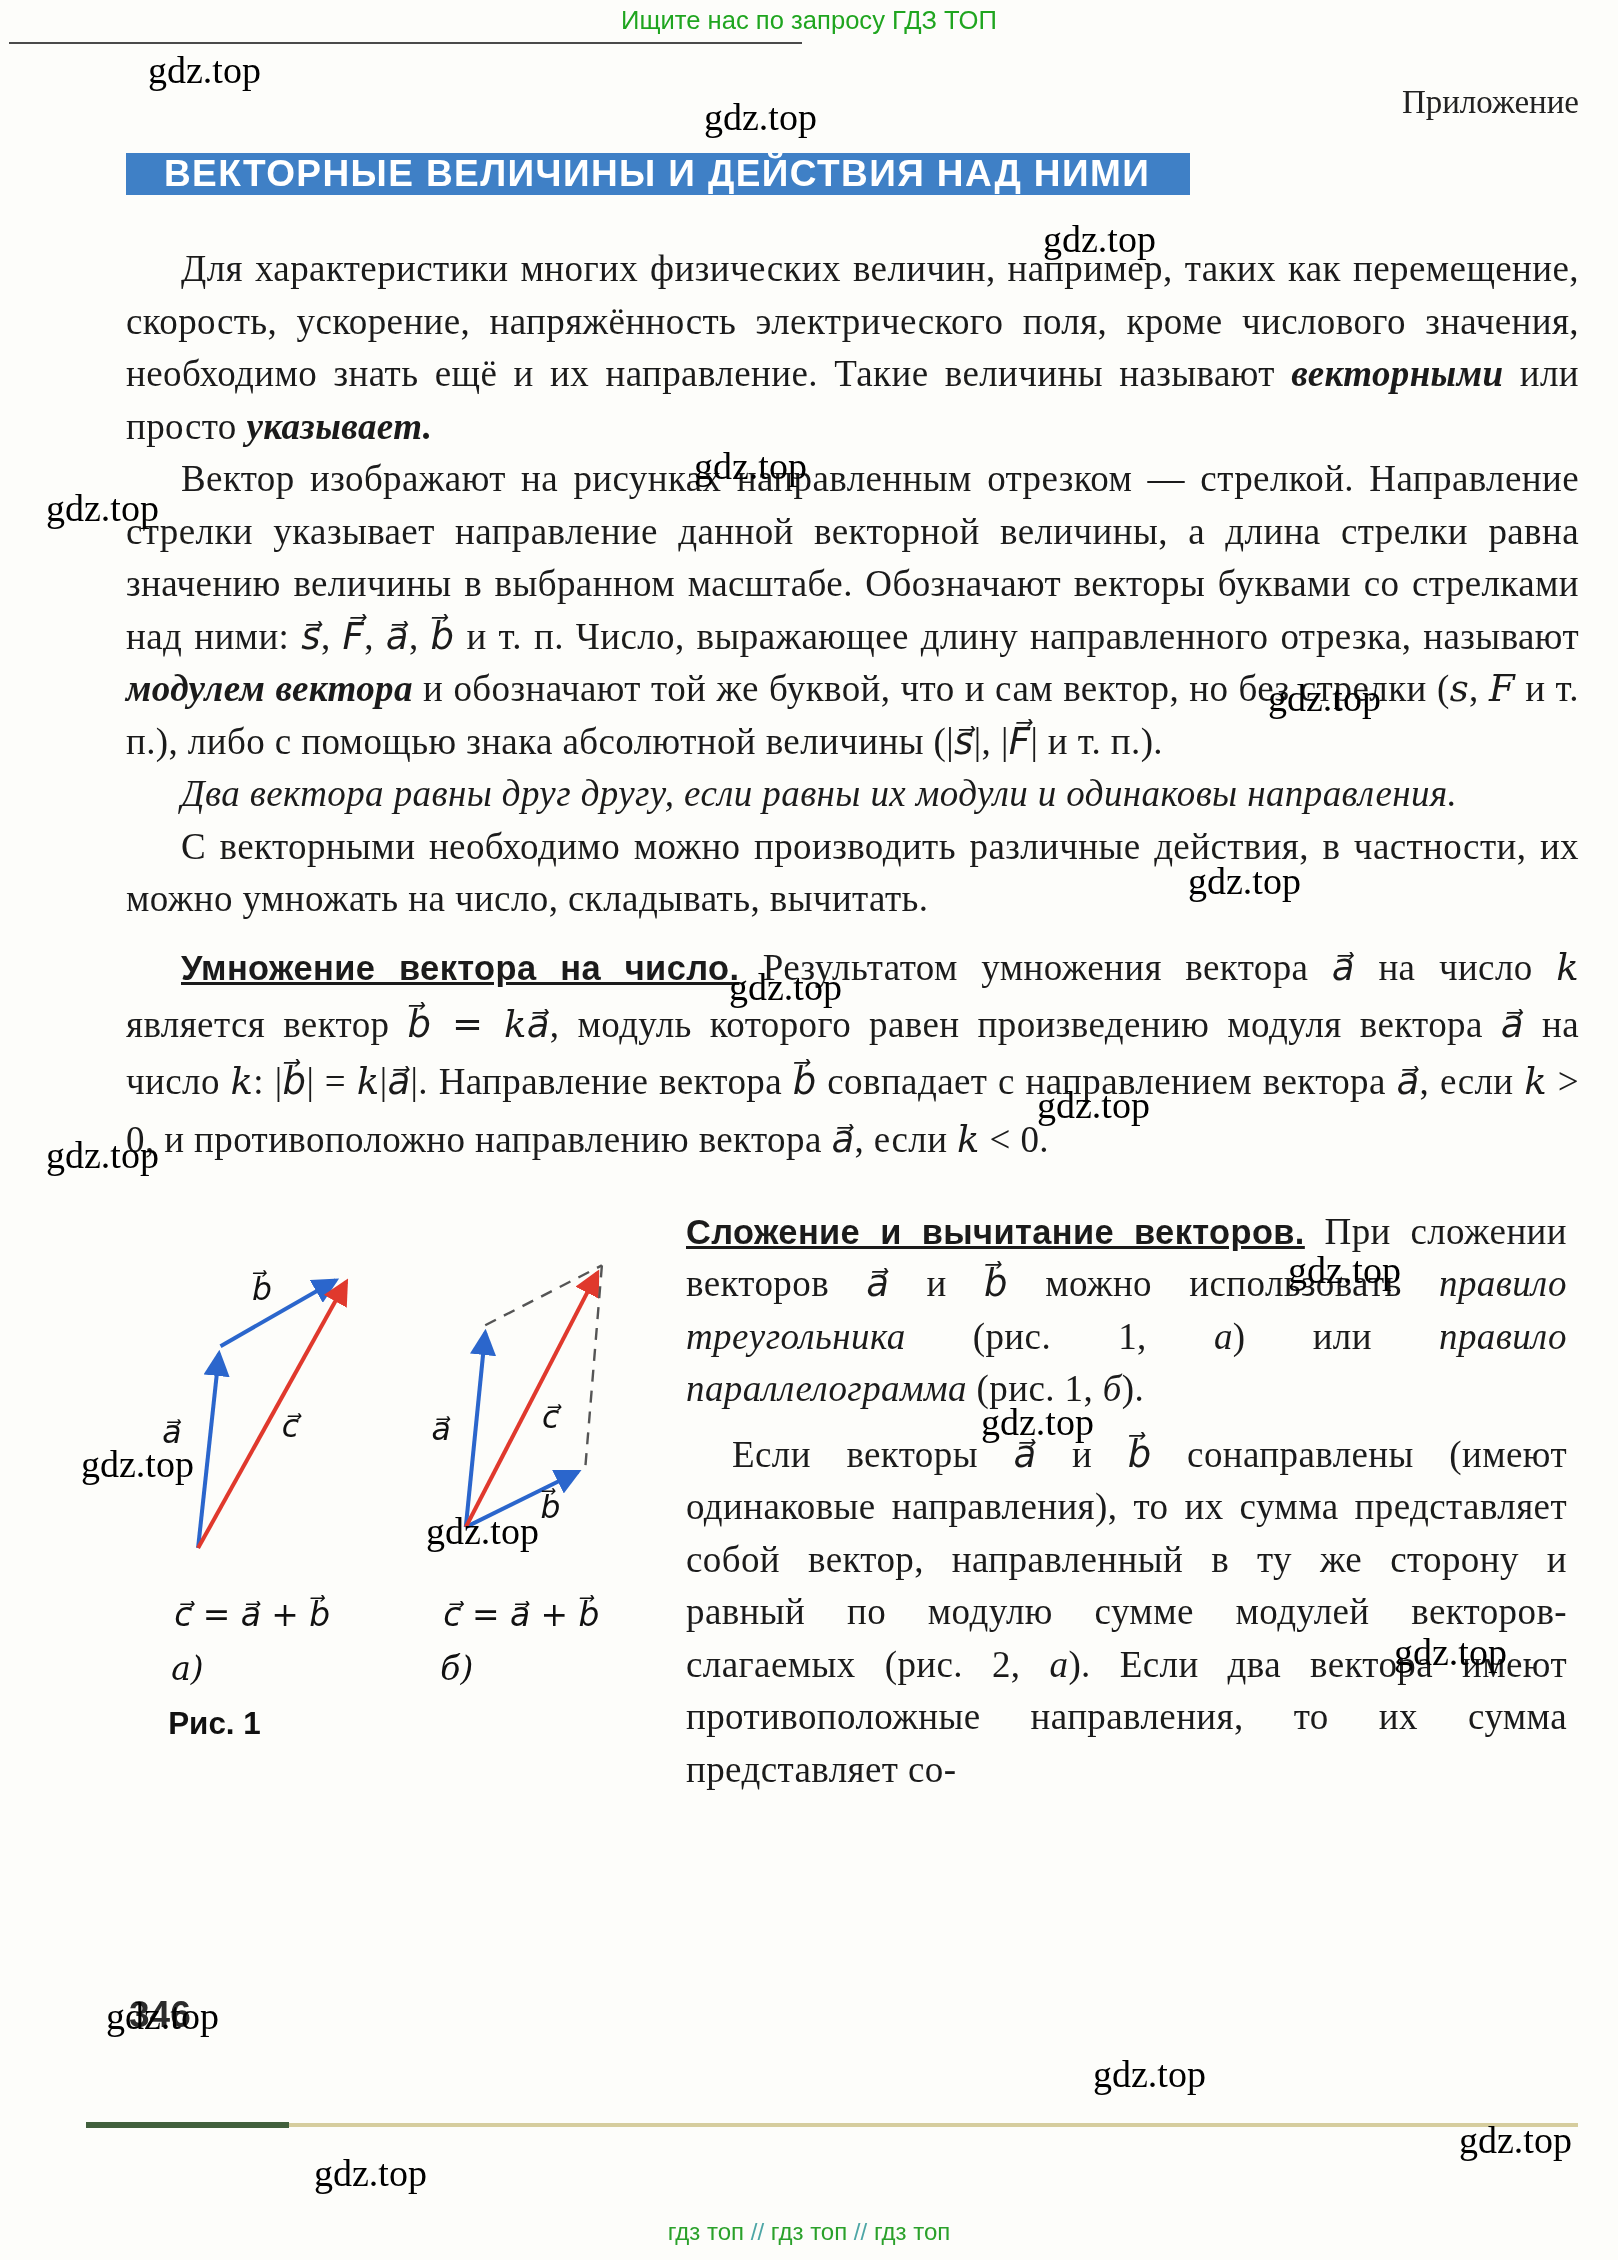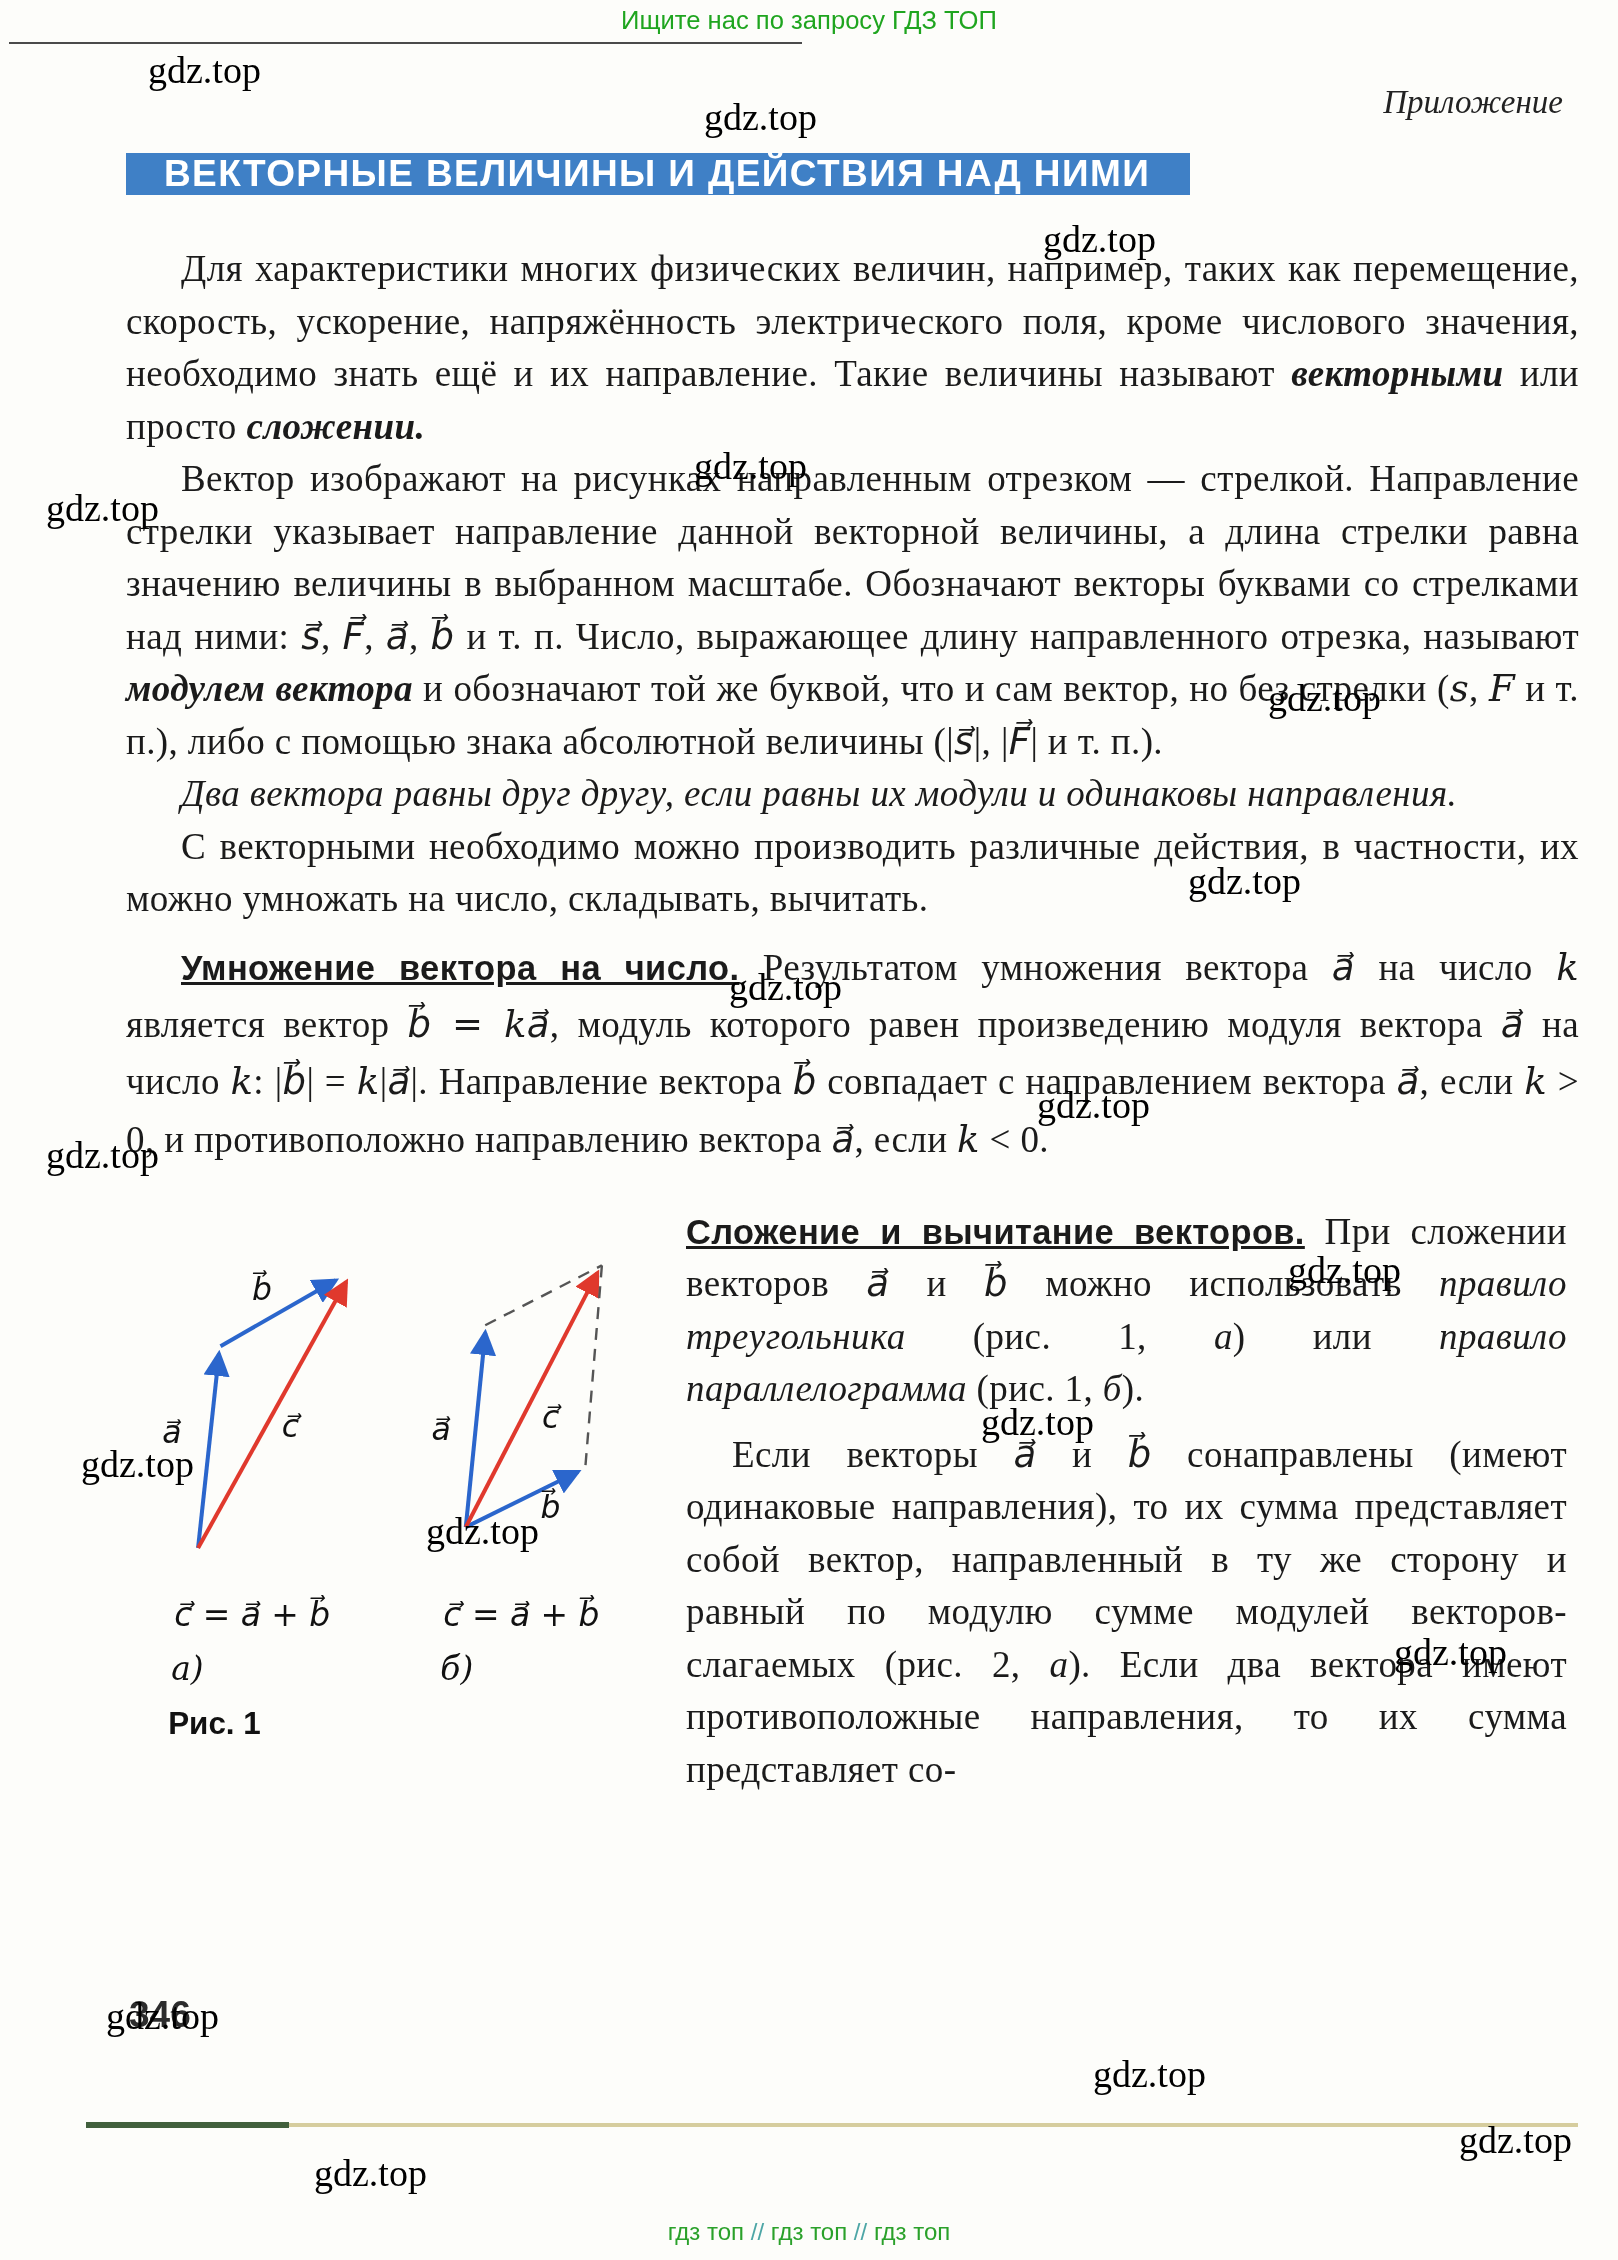--- a/index.html
+++ b/index.html
@@ -7,21 +7,21 @@
     position:relative; width:1618px; height:2261px; margin:0 auto;
     background:#fdfdfa; overflow:hidden;
     font-family:"Liberation Serif","DejaVu Serif",serif; color:#1b1b1b;
   }
   .promo-top {
     position:absolute; top:5.5px; left:0; width:100%; text-align:center;
     font-family:"Liberation Sans",sans-serif; font-size:25.6px; color:#1fa51f;
   }
   .top-edge-line { position:absolute; left:9.1px; top:42px; width:793px; height:1.8px; background:#4a4a4a; }
   .content { position:absolute; left:126px; top:84px; width:1453px; }
-  .appendix { text-align:right; font-style:italic; font-size:33px; margin:0 16px 22px 0; color:#222; }
+  .appendix { text-align:right; font-size:33px; margin:0 0 22px 0; color:#222; }
   .title-row { display:flex; align-items:center; height:62px; margin-bottom:38px; }
   .title-banner {
     background:#3f80c6; color:#ffffff; flex:0 0 auto;
     font-family:"Liberation Sans",sans-serif; font-weight:bold; font-size:37px;
     letter-spacing:1.4px; display:flex; align-items:center; padding:0 40px 0 38px;
   }
   .title-tail { flex:1; background:#d6dad1; margin:6.4px 0 6.4px 0; }
   p.body {
     margin:0; font-size:37px; line-height:1.42; text-align:justify;
     text-indent:55px; letter-spacing:0.4px;
@@ -73,21 +73,21 @@
 
   <div class="content">
 
     <div class="appendix">Приложение</div>
 
     <div class="title-row">
       <div class="title-banner">ВЕКТОРНЫЕ ВЕЛИЧИНЫ И ДЕЙСТВИЯ НАД НИМИ</div>
       <div class="title-tail"></div>
     </div>
 
-    <p class="body"><span>Для характеристики многих физических величин, например, таких как перемещение, скорость, ускорение, напряжённость электрического поля, кроме числового значения, необходимо знать ещё и их направление. Такие величины называют </span><span class="seg-bi">векторными</span><span> или просто </span><span class="seg-bi">сложении.</span></p>
+    <p class="body"><span>Для характеристики многих физических величин, например, таких как перемещение, скорость, ускорение, напряжённость электрического поля, кроме числового значения, необходимо знать ещё и их направление. Такие величины называют </span><span class="seg-bi">векторными</span><span> или просто </span><span class="seg-bi">указывает.</span></p>
     <p class="body"><span>Вектор изображают на рисунках направленным отрезком — стрелкой. Направление стрелки указывает направление данной векторной величины, а длина стрелки равна значению величины в выбранном масштабе. Обозначают векторы буквами со стрелками над ними: </span><span class="seg-m">s⃗</span><span>, </span><span class="seg-m">F⃗</span><span>, </span><span class="seg-m">a⃗</span><span>, </span><span class="seg-m">b⃗</span><span> и т. п. Число, выражающее длину направленного отрезка, называют </span><span class="seg-bi">модулем вектора</span><span> и обозначают той же буквой, что и сам вектор, но без стрелки (</span><span class="seg-m">s</span><span>, </span><span class="seg-m">F</span><span> и т. п.), либо с помощью знака абсолютной величины (|</span><span class="seg-m">s⃗</span><span>|, |</span><span class="seg-m">F⃗</span><span>| и т. п.).</span></p>
     <p class="body"><span class="seg-i">Два вектора равны друг другу, если равны их модули и одинаковы направления.</span></p>
     <p class="body"><span>С векторными необходимо можно производить различные действия, в частности, их можно умножать на число, складывать, вычитать.</span></p>
     <p class="body p5"><span class="seg-bs">Умножение вектора на число.</span><span> Результатом умножения вектора </span><span class="seg-m">a⃗</span><span> на число </span><span class="seg-m">k</span><span> является вектор </span><span class="seg-m">b⃗ = ka⃗</span><span>, модуль которого равен произведению модуля вектора </span><span class="seg-m">a⃗</span><span> на число </span><span class="seg-m">k</span><span>: |</span><span class="seg-m">b⃗</span><span>| = </span><span class="seg-m">k</span><span>|</span><span class="seg-m">a⃗</span><span>|. Направление вектора </span><span class="seg-m">b⃗</span><span> совпадает с направлением вектора </span><span class="seg-m">a⃗</span><span>, если </span><span class="seg-m">k</span><span> &gt; 0, и противоположно направлению вектора </span><span class="seg-m">a⃗</span><span>, если </span><span class="seg-m">k</span><span> &lt; 0.</span></p>
 
     <div class="twocol">
 
       <div class="figcol">
         <svg width="539" height="516" viewBox="0 0 360 345">
           <defs>

